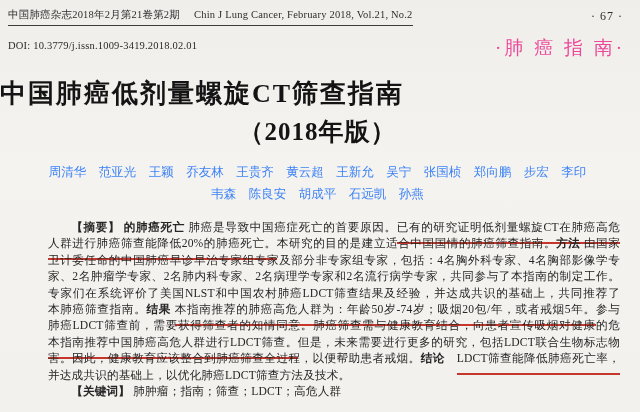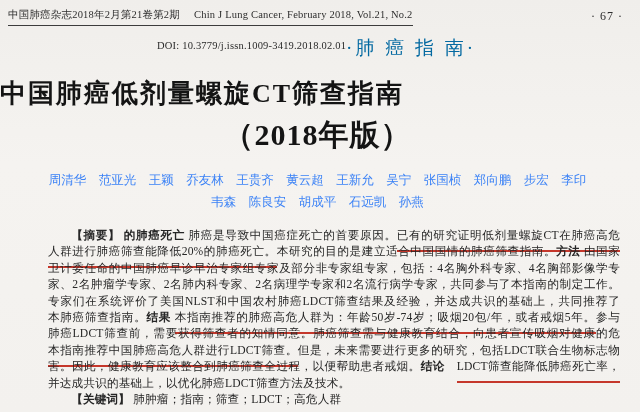--- a/index.html
+++ b/index.html
@@ -17,34 +17,34 @@
   .hdr-row1 {
     display: flex; justify-content: space-between; align-items: flex-start;
     padding: 8px 12px 0 8px;
     font-size: 10.5px; color: #2d2d2d;
   }
   .hdr-cite { border-bottom: 1.3px solid #3c3c3c; padding-bottom: 3px; letter-spacing: 0.2px; }
   .hdr-cite .en { margin-left: 14px; }
   .hdr-pagenum { font-size: 12px; letter-spacing: 1px; padding-top: 1px; }
 
   .hdr-row2 {
-    display: flex; justify-content: center; align-items: flex-start;
+    display: flex; justify-content: space-between; align-items: flex-start;
     padding: 9px 10px 0 8px;
   }
   .doi { font-size: 10.5px; letter-spacing: 0.2px; padding-top: 5px; }
-  .banner { font-size: 19px; letter-spacing: 3px; color: #0369a1; font-weight: 400; }
+  .banner { font-size: 19px; letter-spacing: 3px; color: #ec4899; font-weight: 400; }
 
   
   .title1 {
     margin-top: 15px; text-align: left;
     font-size: 26px; font-weight: bold; letter-spacing: 2px; color: #141414;
   }
   .title2 {
     margin-top: 4px; text-align: center;
-    font-size: 30px; font-weight: bold; letter-spacing: 1px; color: #141414;
+    font-size: 25px; font-weight: bold; letter-spacing: 1px; color: #141414;
   }
   .authors { margin-top: 13px; text-align: center; font-size: 12.5px; color: #3b82f6; line-height: 22px; }
 
   
   .abstract {
     margin: 15px 20px 0 48px;
     width: 572px;
     font-size: 11.6px; line-height: 16.4px;
     color: #262626;
     letter-spacing: 0.2px;

